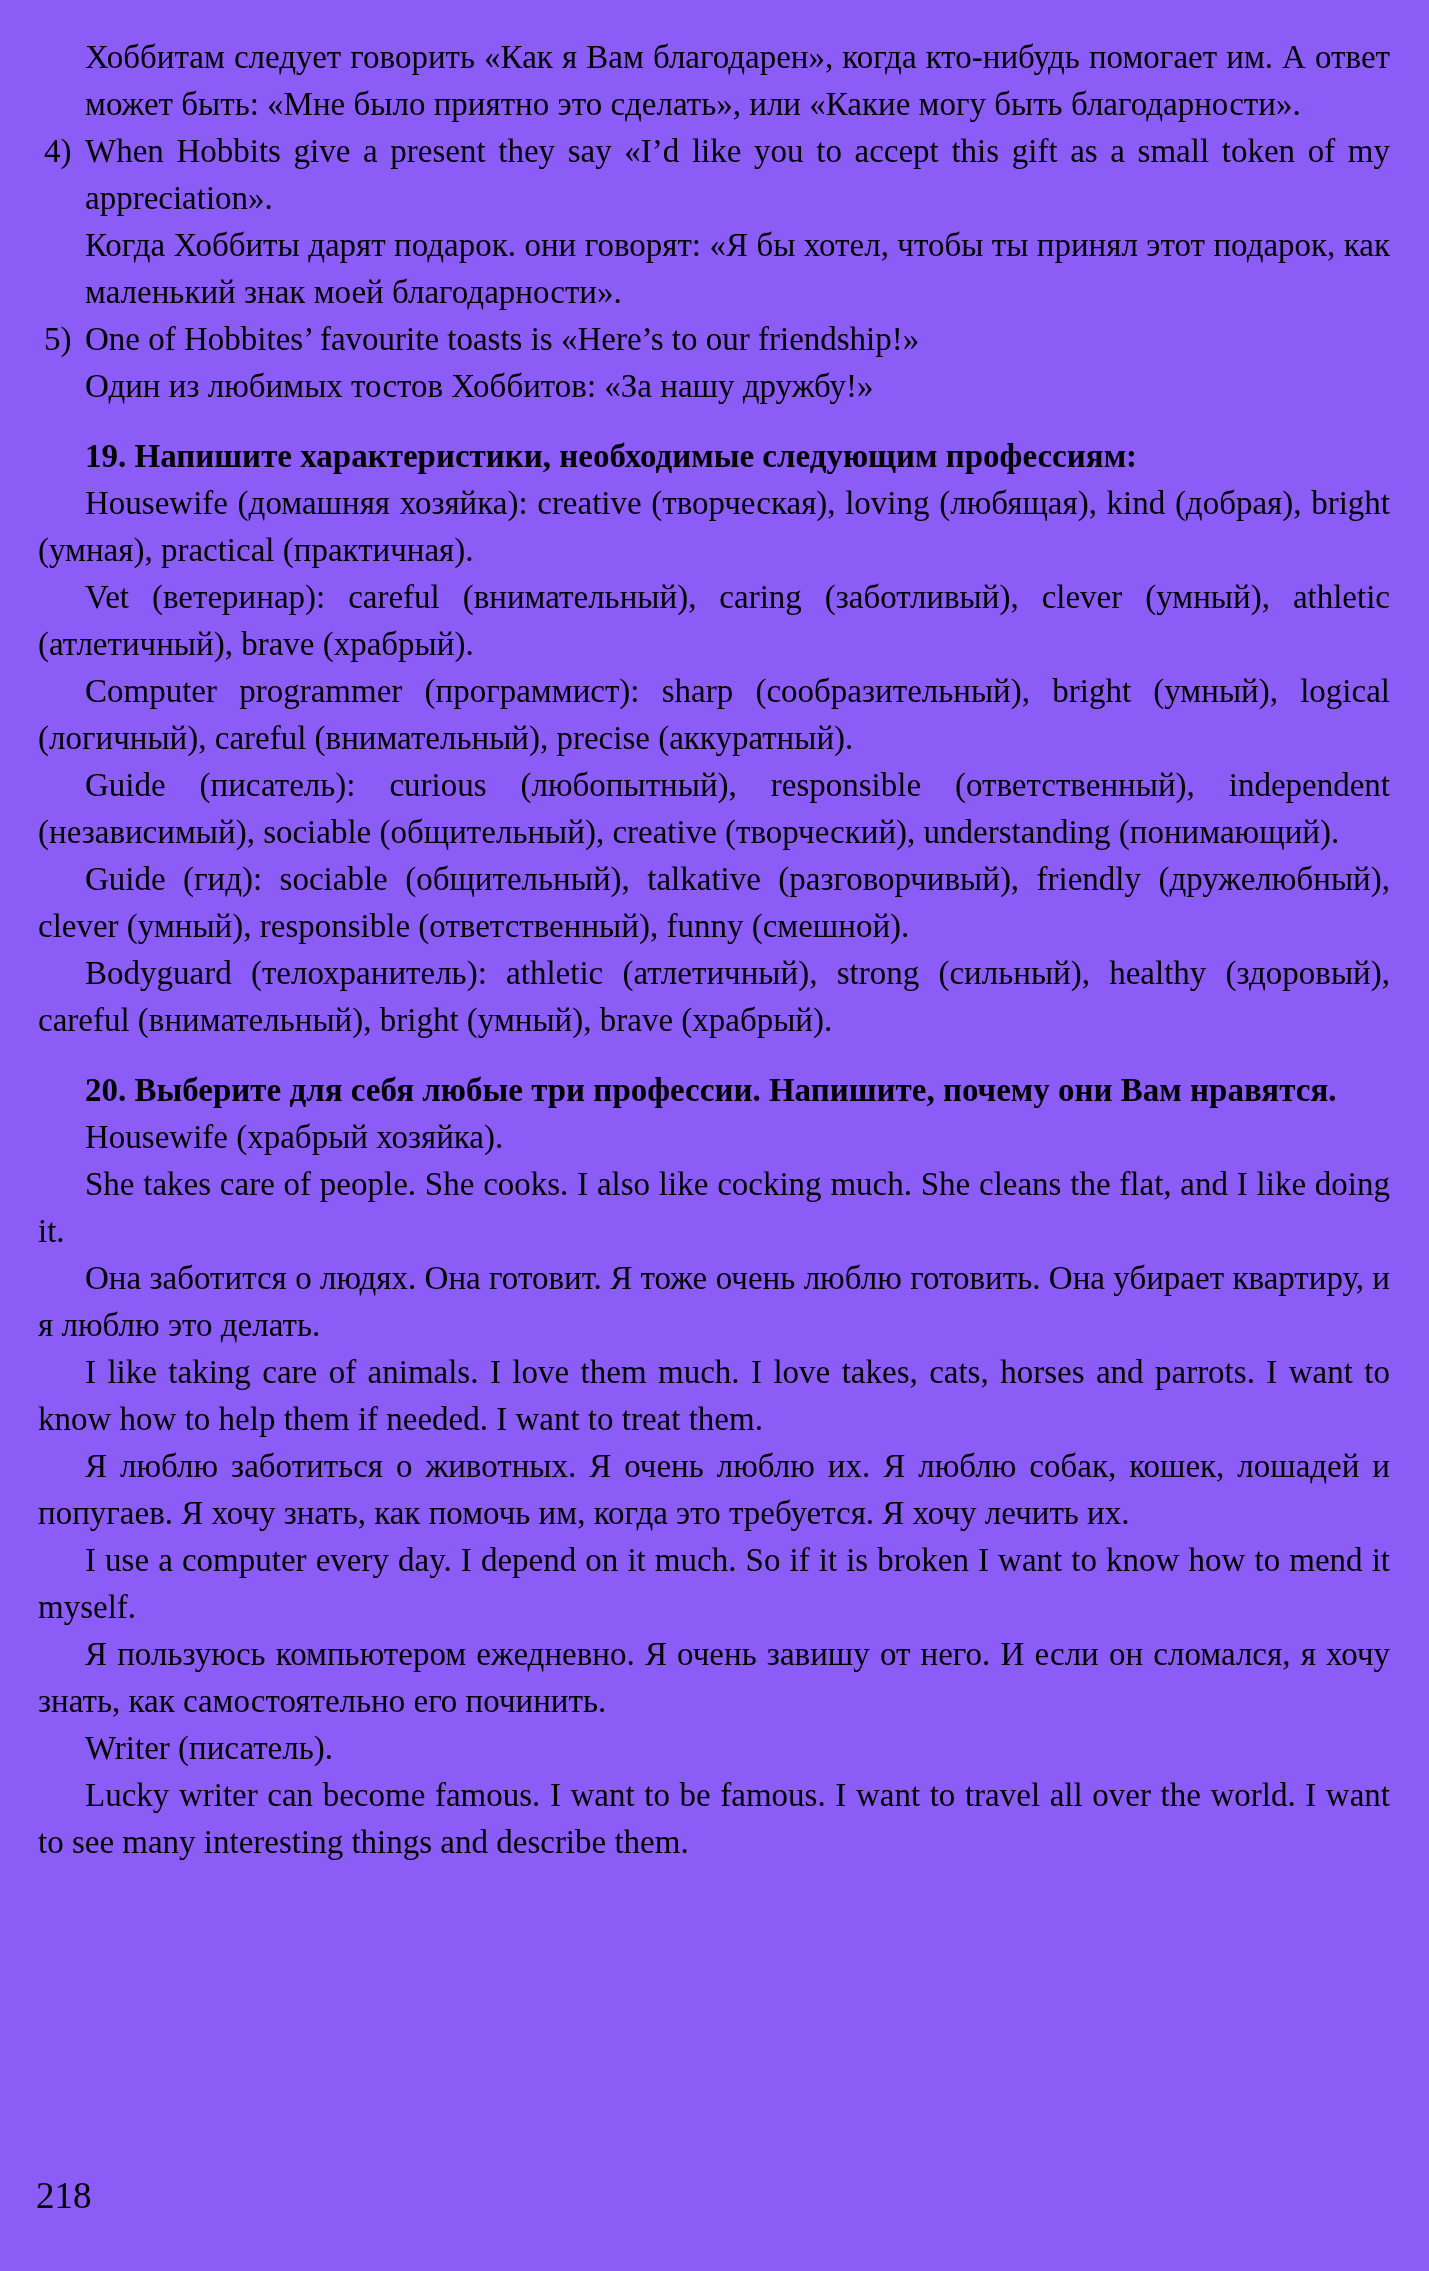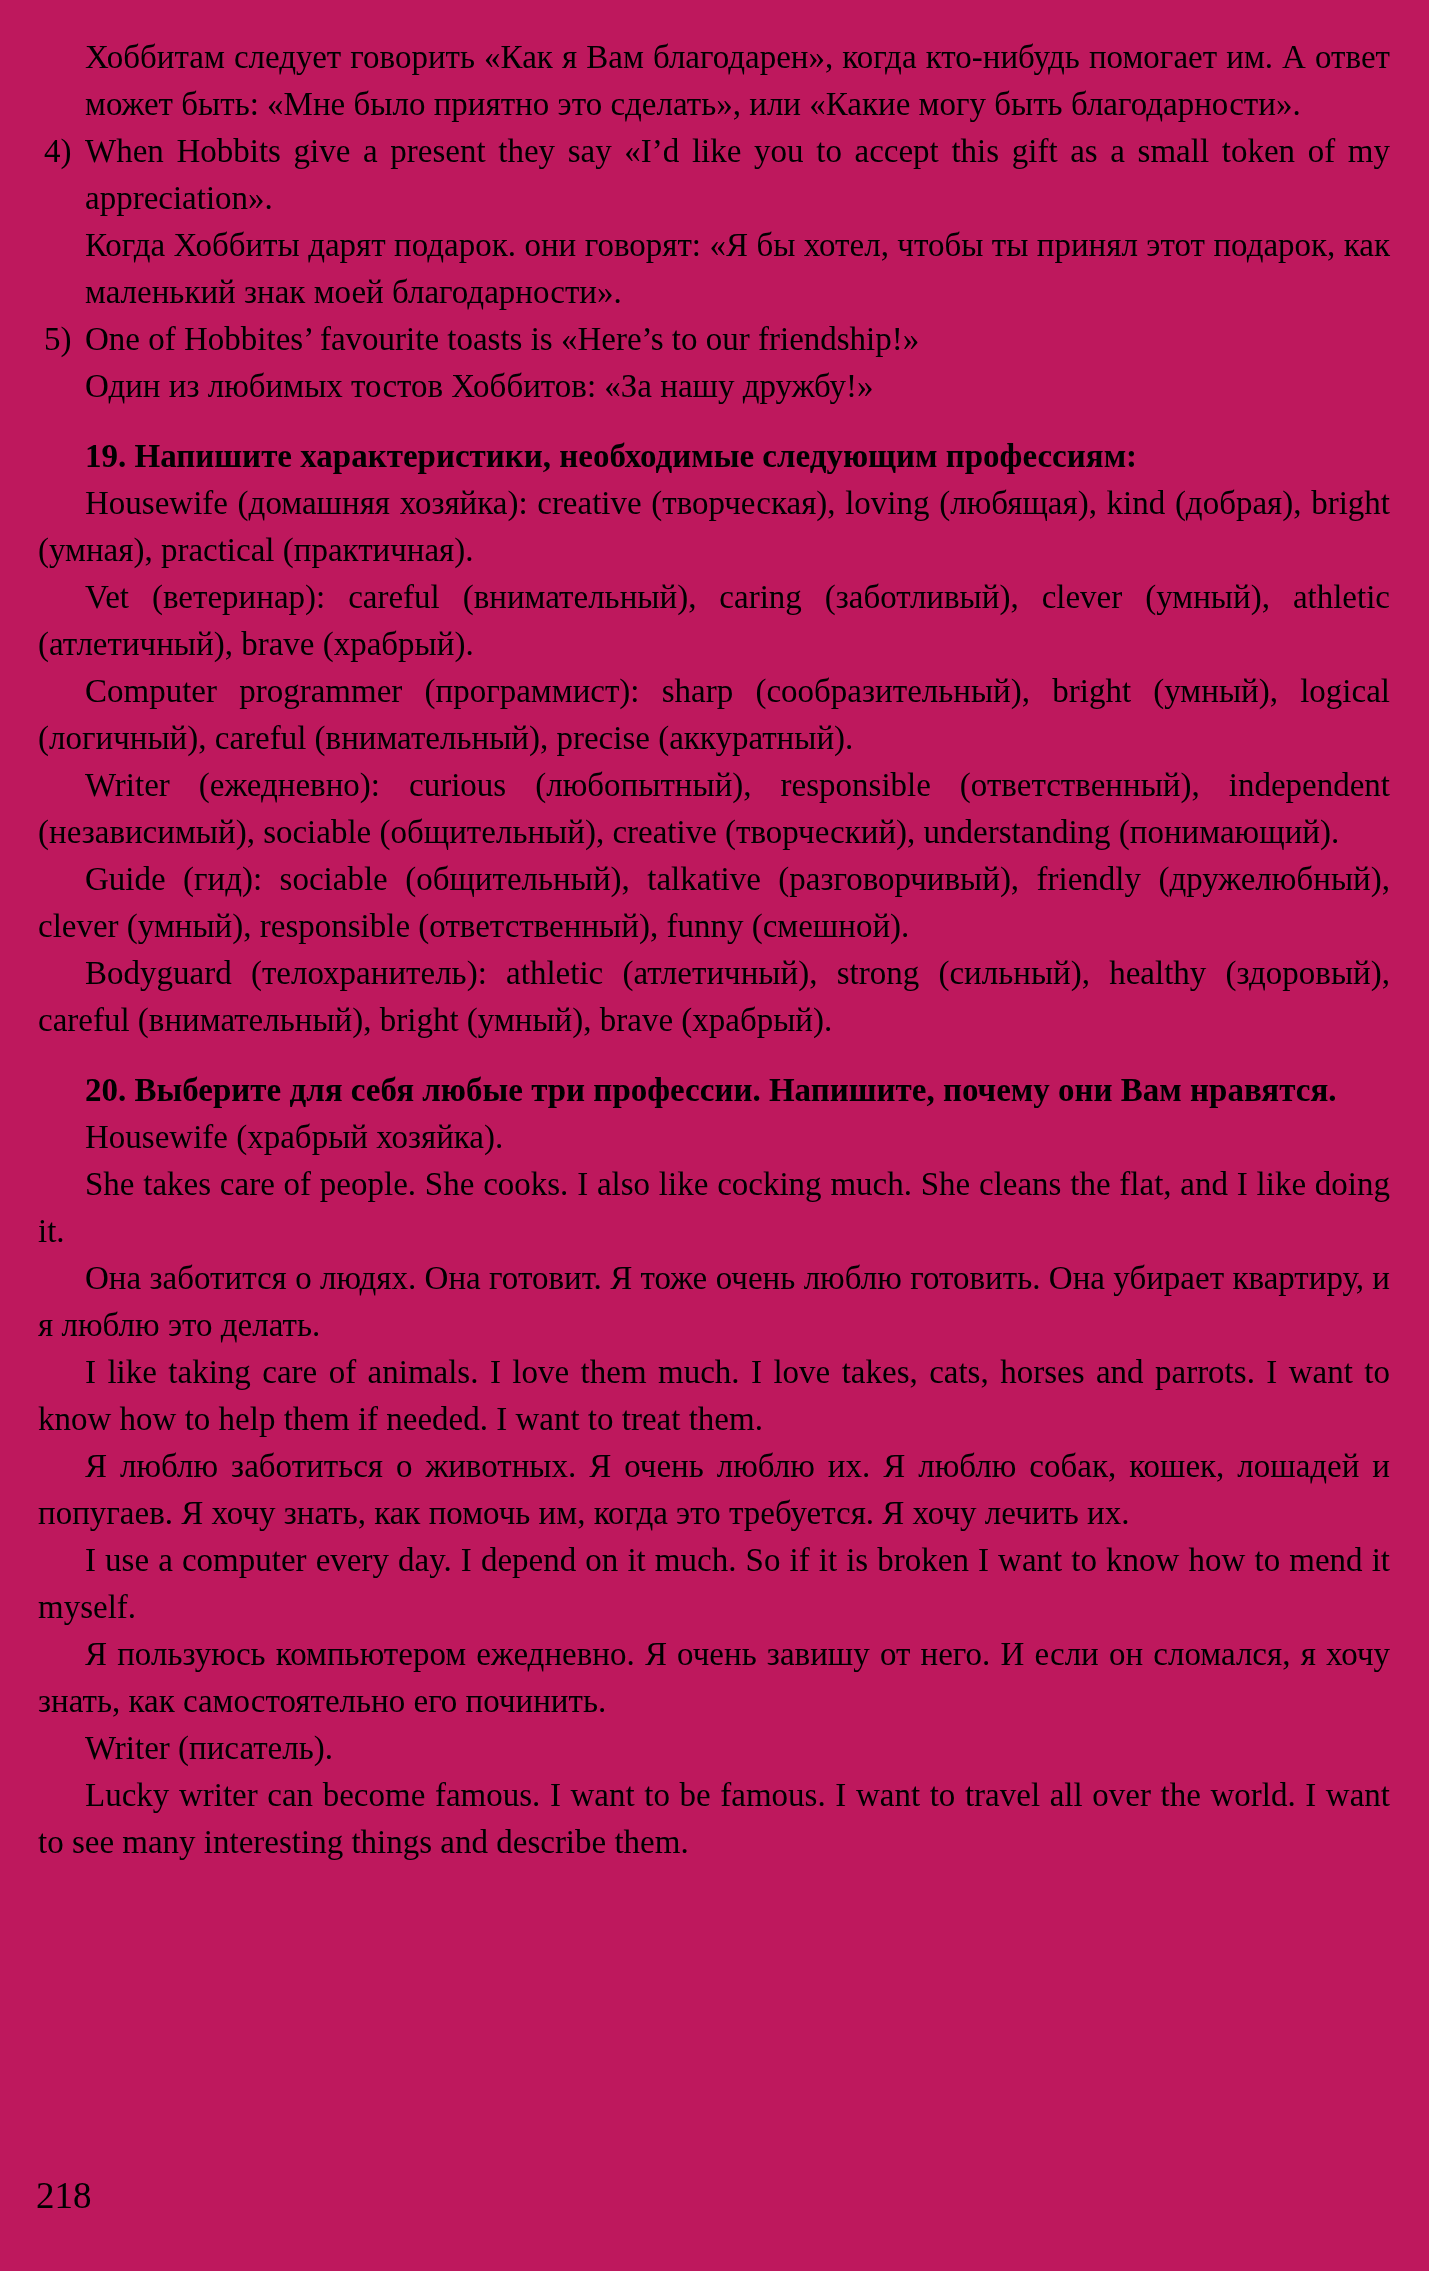--- a/index.html
+++ b/index.html
@@ -4,21 +4,21 @@
 <style>
   html, body {
     margin: 0;
     padding: 0;
     background: #ffffff;
   }
   .page {
     position: relative;
     width: 1429px;
     height: 2271px;
-    background: #be185d;
+    background: #8b5cf6;
     color: #000000;
     font-family: "Liberation Serif", "DejaVu Serif", serif;
     font-size: 33px;
     line-height: 47px;
     overflow: hidden;
   }
   .content {
     position: absolute;
     left: 38px;
     top: 34px;
@@ -68,21 +68,21 @@
     <div class="li">
       <span class="marker">5)</span>
       <p>One of Hobbites’ favourite toasts is «Here’s to our friendship!»</p>
       <p>Один из любимых тостов Хоббитов: «За нашу дружбу!»</p>
     </div>
 
     <p class="heading indent">19. Напишите характеристики, необходимые следующим профессиям:</p>
     <p class="indent">Housewife (домашняя хозяйка): creative (творческая), loving (любящая), kind (добрая), bright (умная), practical (практичная).</p>
     <p class="indent">Vet (ветеринар): careful (внимательный), caring (заботливый), clever (умный), athletic (атлетичный), brave (храбрый).</p>
     <p class="indent">Computer programmer (программист): sharp (сообразительный), bright (умный), logical (логичный), careful (внимательный), precise (аккуратный).</p>
-    <p class="indent">Writer (ежедневно): curious (любопытный), responsible (ответственный), independent (независимый), sociable (общительный), creative (творческий), understanding (понимающий).</p>
+    <p class="indent">Guide (писатель): curious (любопытный), responsible (ответственный), independent (независимый), sociable (общительный), creative (творческий), understanding (понимающий).</p>
     <p class="indent">Guide (гид): sociable (общительный), talkative (разговорчивый), friendly (дружелюбный), clever (умный), responsible (ответственный), funny (смешной).</p>
     <p class="indent">Bodyguard (телохранитель): athletic (атлетичный), strong (сильный), healthy (здоровый), careful (внимательный), bright (умный), brave (храбрый).</p>
 
     <p class="heading indent">20. Выберите для себя любые три профессии. Напишите, почему они Вам нравятся.</p>
     <p class="indent">Housewife (храбрый хозяйка).</p>
     <p class="indent">She takes care of people. She cooks. I also like cocking much. She cleans the flat, and I like doing it.</p>
     <p class="indent">Она заботится о людях. Она готовит. Я тоже очень люблю готовить. Она убирает квартиру, и я люблю это делать.</p>
     <p class="indent">I like taking care of animals. I love them much. I love takes, cats, horses and parrots. I want to know how to help them if needed. I want to treat them.</p>
     <p class="indent">Я люблю заботиться о животных. Я очень люблю их. Я люблю собак, кошек, лошадей и попугаев. Я хочу знать, как помочь им, когда это требуется. Я хочу лечить их.</p>
     <p class="indent">I use a computer every day. I depend on it much. So if it is broken I want to know how to mend it myself.</p>

